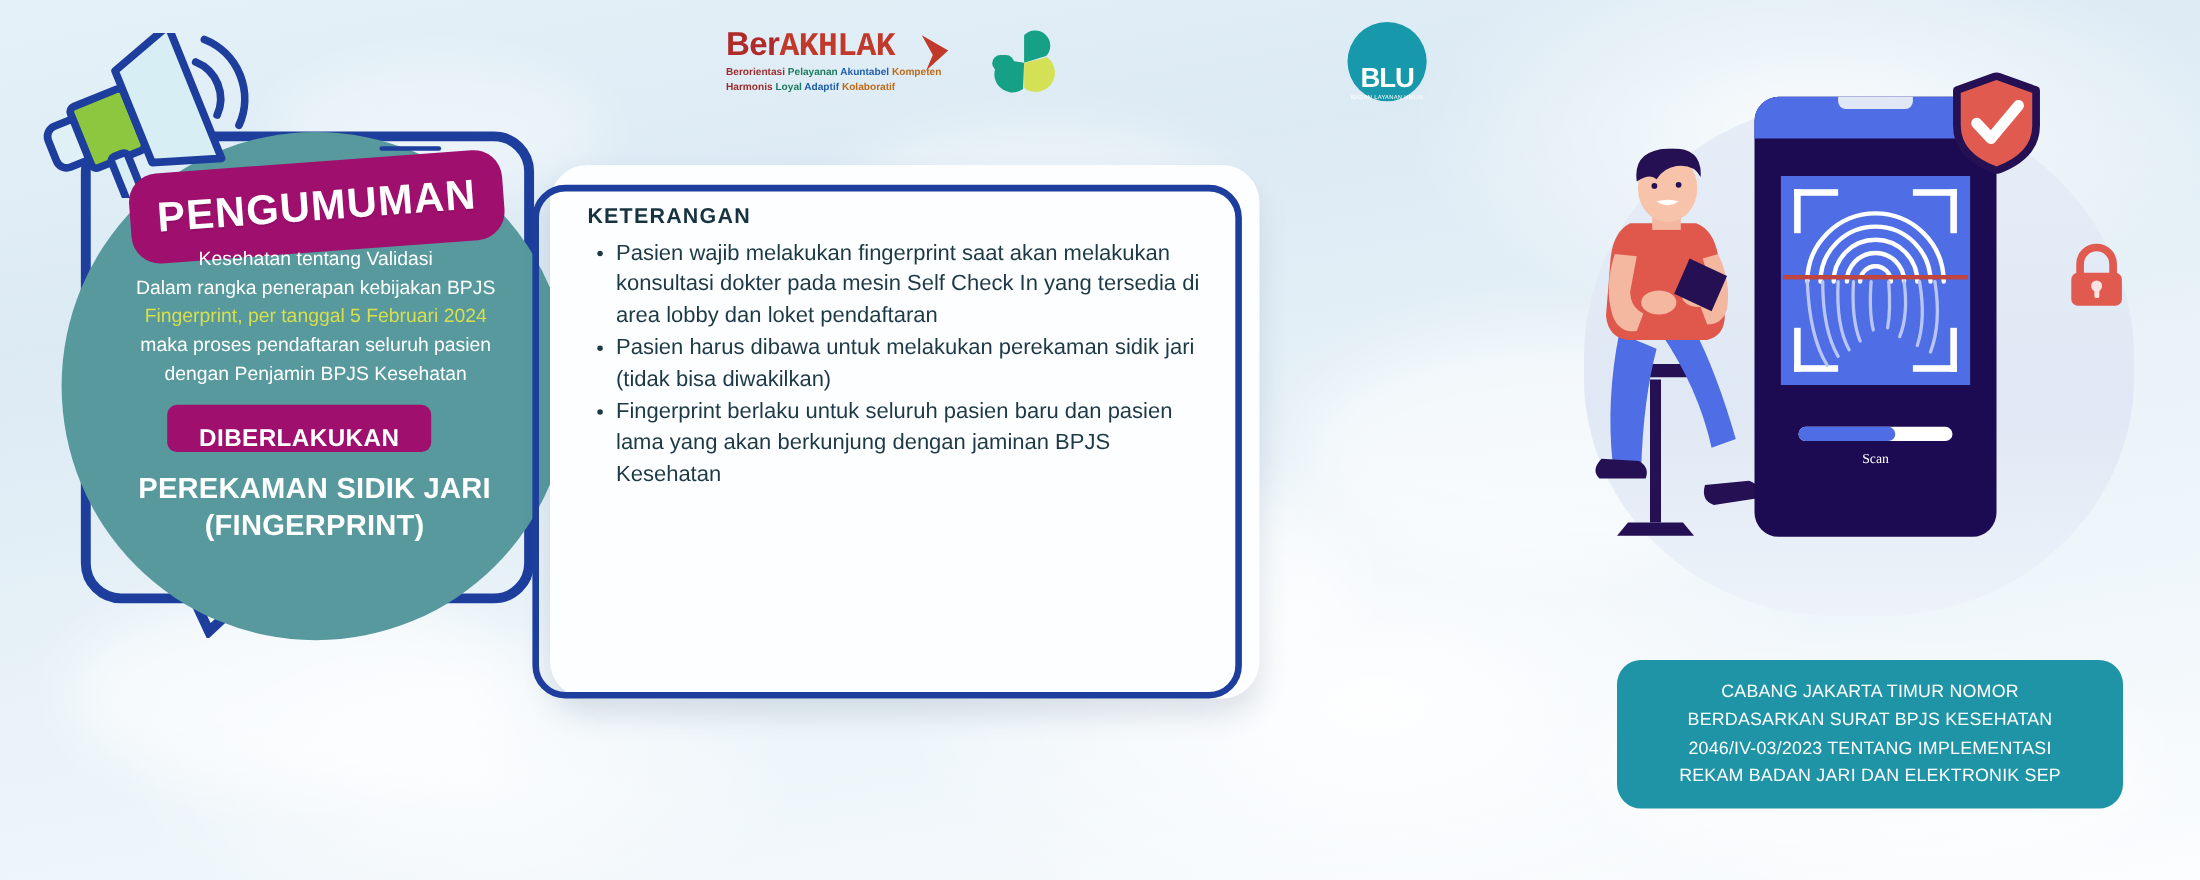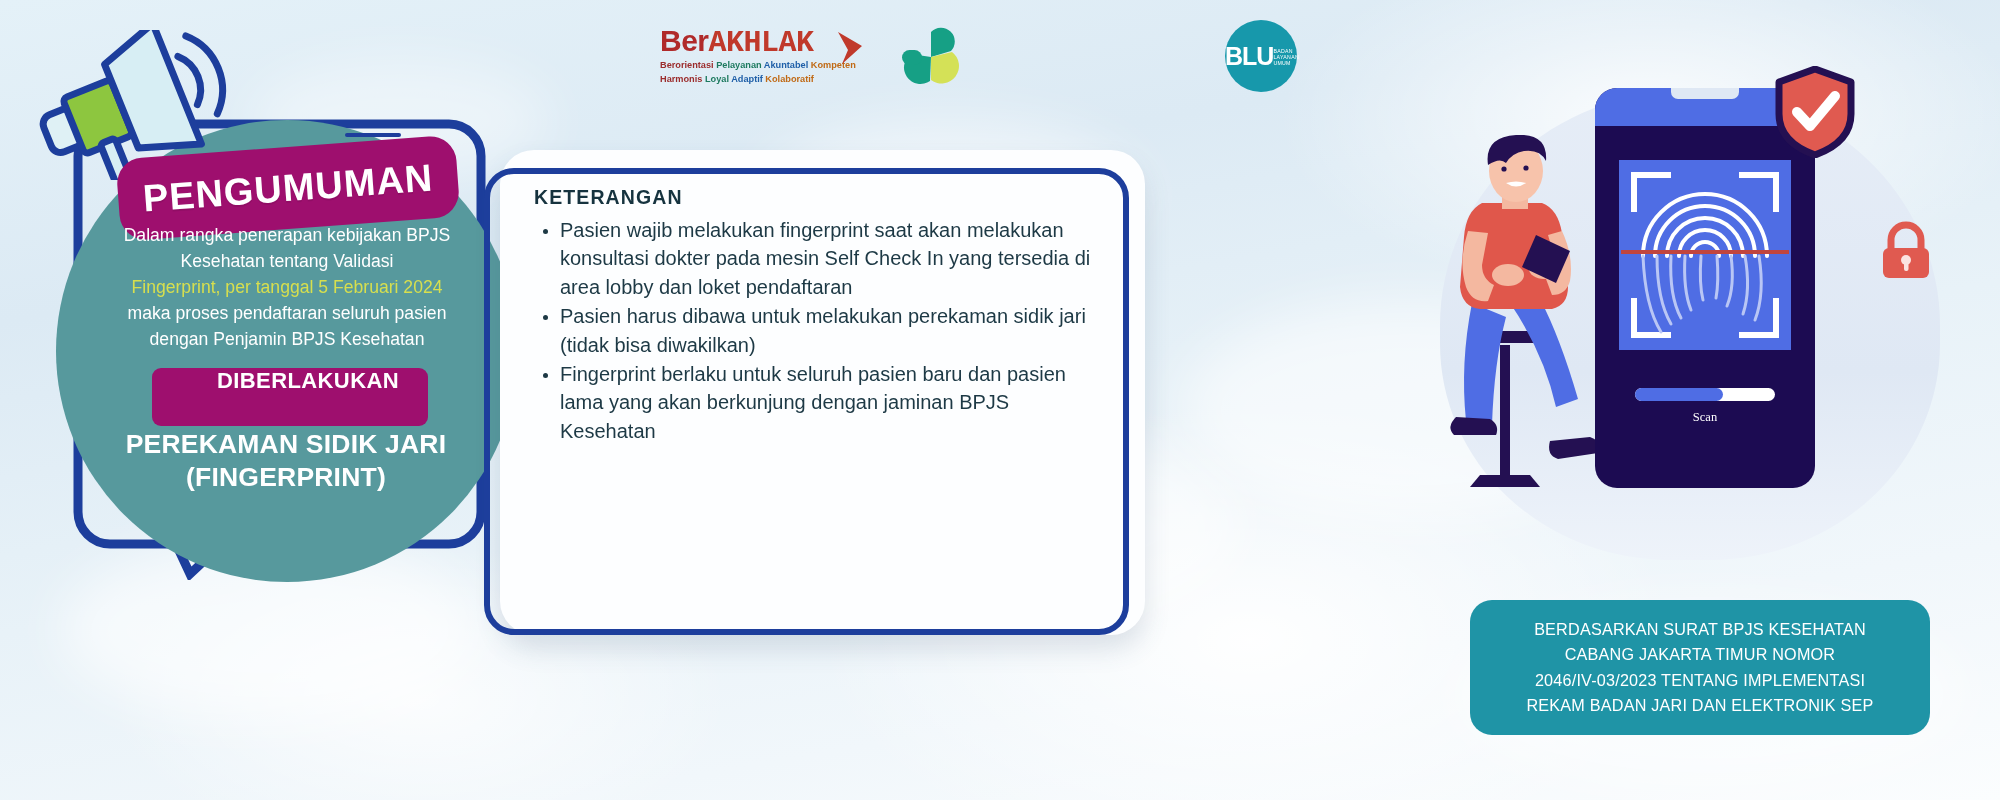--- a/index.html
+++ b/index.html
@@ -36,21 +36,21 @@
   .bk-sub .b{color:#1f5fa8;}
   .bk-sub .o{color:#c06a16;}
   .bk-swoosh{position:absolute;left:172px;top:4px;}
 
   .kemenkes{position:absolute;left:240px;top:14px;display:flex;align-items:center;gap:10px;}
   .kem-text{line-height:1.12;}
   .kem-1{font-size:20px;font-weight:bold;color:#22a8bd;}
   .kem-2{font-size:20px;font-weight:bold;color:#2b6f86;}
 
   .blu{position:absolute;left:565px;top:8px;width:72px;height:72px;border-radius:50%;
-       background:#1798ab;display:flex;align-items:center;justify-content:space-between;}
+       background:#1798ab;display:flex;flex-direction:column;align-items:center;justify-content:flex-end;}
   .blu-b{font-size:25px;font-weight:bold;color:#fff;letter-spacing:-1px;line-height:1;font-family:"Liberation Sans",sans-serif;}
   .blu-s{font-size:5.2px;color:#fff;letter-spacing:.3px;margin-top:2px;}
 
   
   .blue-frame{position:absolute;left:72px;top:118px;width:415px;height:462px;}
   .teal-circle{
     position:absolute;left:56px;top:120px;width:462px;height:462px;border-radius:50%;
     background:#57999d;
   }
   .megaphone{position:absolute;left:30px;top:30px;width:210px;height:150px;}
@@ -64,22 +64,22 @@
   .pengumuman span{
     color:#fff;font-size:38px;font-weight:bold;letter-spacing:1px;
     text-shadow:0 2px 0 rgba(0,0,0,.08);
   }
 
   .left-body{position:absolute;left:88px;top:222px;width:398px;text-align:center;}
   .left-body p{margin:0;color:#fff;font-size:17.6px;line-height:1.48;}
   .left-body p.hl{color:#d7df4e;}
 
   .diberlakukan{
-    position:absolute;left:152px;top:368px;width:240px;height:58px;
-    background:#9e0f6e;border-radius:9px;display:flex;align-items:flex-start;justify-content:center;padding-left:36px;
+    position:absolute;left:152px;top:368px;width:240px;height:43px;
+    background:#9e0f6e;border-radius:9px;display:flex;align-items:flex-end;justify-content:center;
   }
   .diberlakukan span{color:#fff;font-size:22px;font-weight:bold;letter-spacing:.4px;}
 
   .perekaman{position:absolute;left:70px;top:428px;width:432px;text-align:center;}
   .perekaman div{color:#fff;font-size:26.5px;font-weight:bold;line-height:1.26;letter-spacing:.2px;}
 
   
   .ket-shadow{
     position:absolute;left:500px;top:150px;width:645px;height:485px;
     background:#fdfeff;border-radius:34px;
@@ -187,22 +187,22 @@
 
   <div class="dash"></div>
 
   <div class="pengumuman-wrap">
     <div class="pengumuman">
       <span>PENGUMUMAN</span>
     </div>
   </div>
 
   <div class="left-body">
+    <p>Kesehatan tentang Validasi</p>
     <p>Dalam rangka penerapan kebijakan BPJS</p>
-    <p>Kesehatan tentang Validasi</p>
     <p class="hl">Fingerprint, per tanggal 5 Februari 2024</p>
     <p>maka proses pendaftaran seluruh pasien</p>
     <p>dengan Penjamin BPJS Kesehatan</p>
   </div>
 
   <div class="diberlakukan">
     <span>DIBERLAKUKAN</span>
   </div>
 
   <div class="perekaman">
@@ -300,20 +300,20 @@
     <svg class="padlock" viewBox="0 0 62 62">
       <path d="M16 30 V20 a15 15 0 0 1 30 0 V30" fill="none" stroke="#e05a50" stroke-width="7"></path>
       <rect x="8" y="28" width="46" height="30" rx="6" fill="#e05a50"></rect>
       <circle cx="31" cy="40" r="5" fill="#fbe3e1"></circle>
       <rect x="29" y="41" width="4.5" height="10" rx="2" fill="#fbe3e1"></rect>
     </svg>
   </div>
 
   <div class="legal">
     <div class="legal-in">
+      <div>CABANG JAKARTA TIMUR NOMOR</div>
       <div>BERDASARKAN SURAT BPJS KESEHATAN</div>
-      <div>CABANG JAKARTA TIMUR NOMOR</div>
       <div>2046/IV-03/2023 TENTANG IMPLEMENTASI</div>
       <div>REKAM BADAN JARI DAN ELEKTRONIK SEP</div>
     </div>
   </div>
 
 </div>
 
 </body></html>

